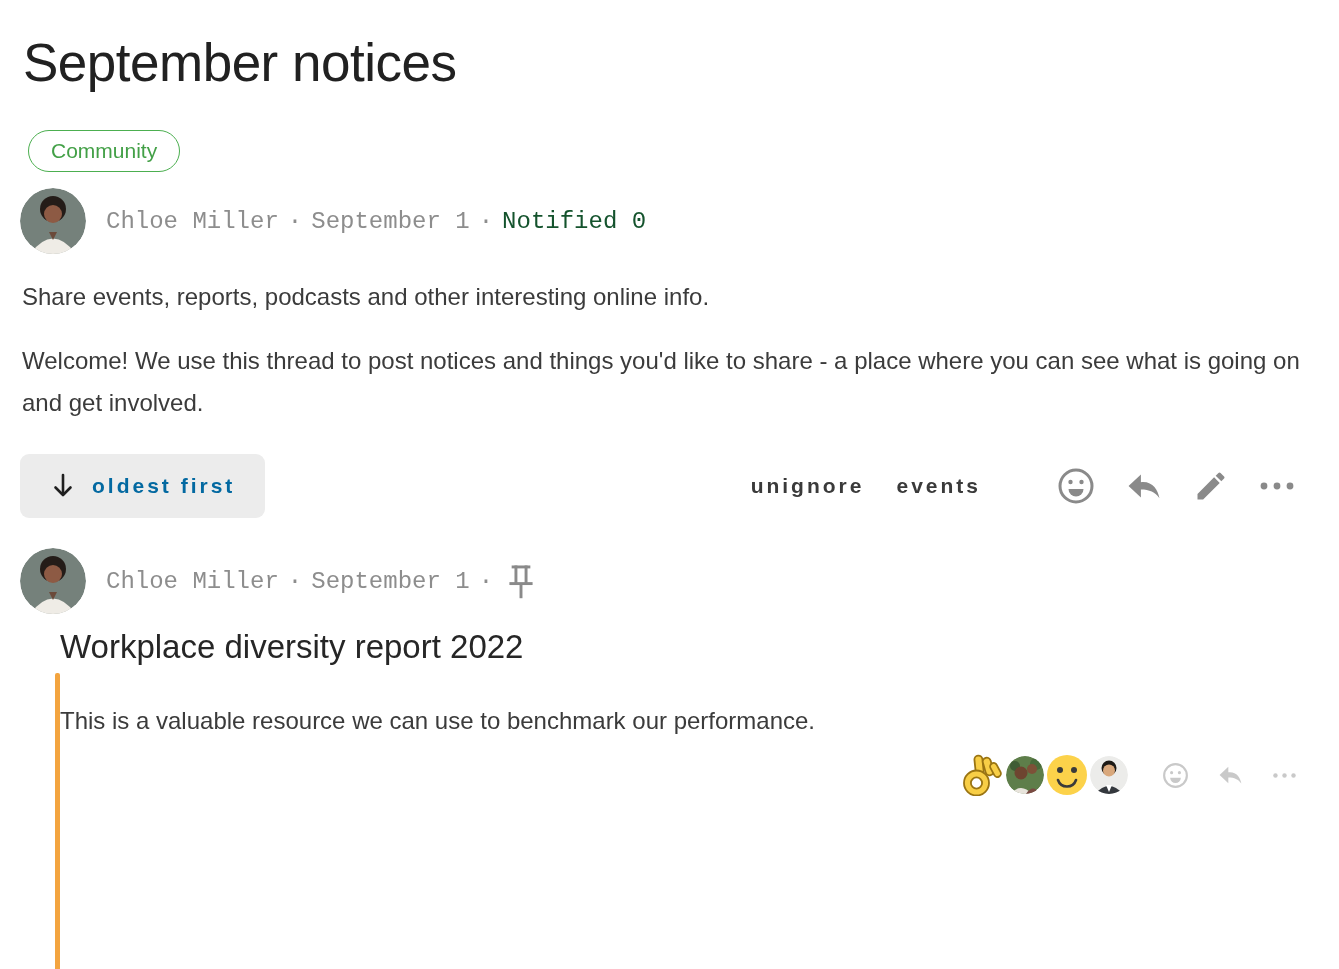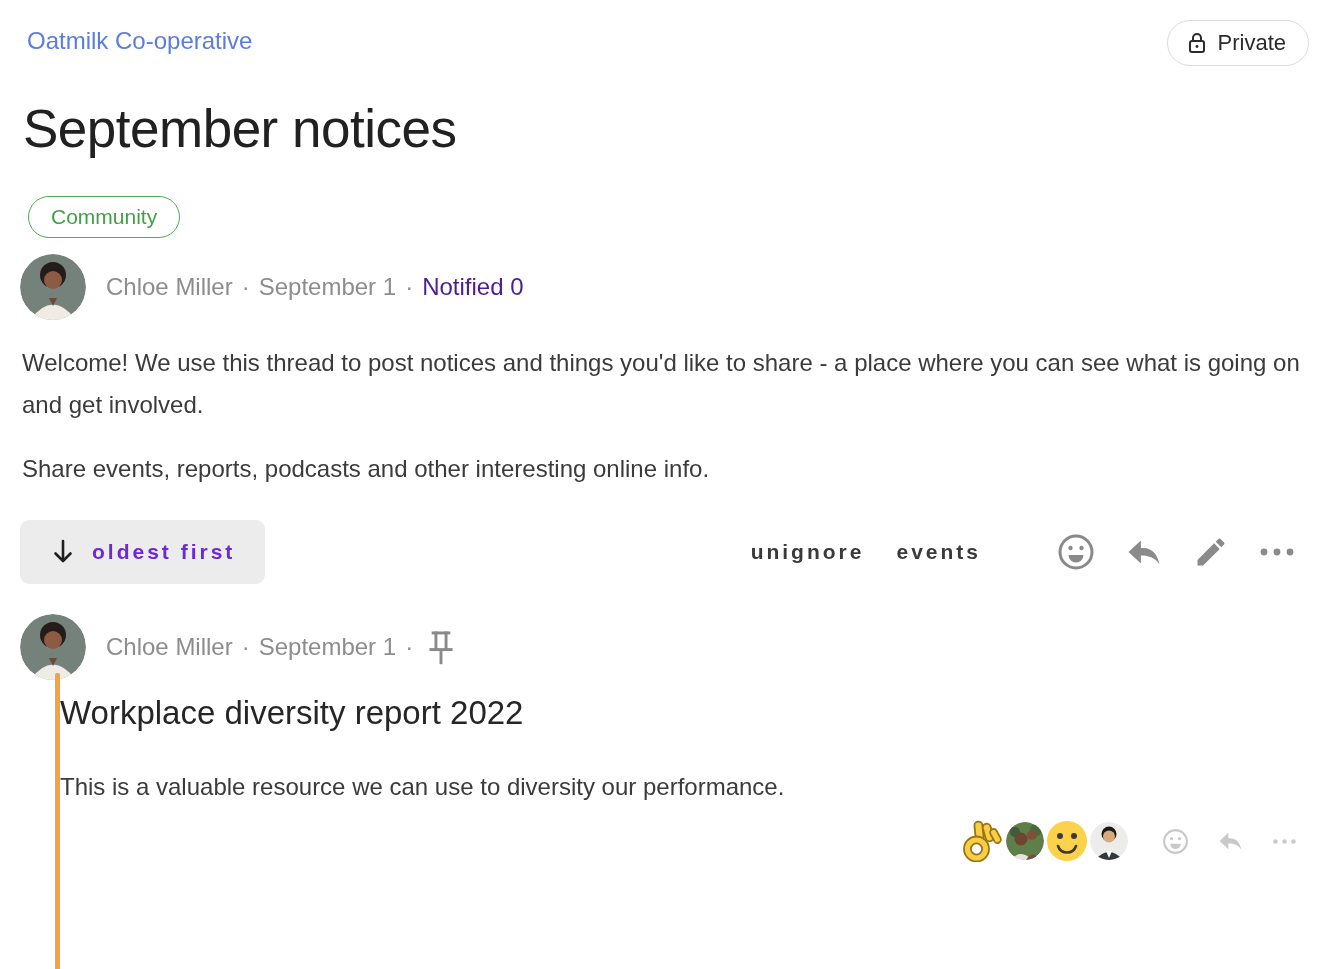--- a/index.html
+++ b/index.html
@@ -27,36 +27,36 @@
   .badge-row { margin:36px 0 0 28px; }
   .category-badge {
     display:inline-block; border:1.5px solid #4caf50; color:#43a047;
     border-radius:999px; padding:8px 22px; font-size:21px; line-height:24px; cursor:pointer; background:#fff;text-align:right;
   }
 
   
   .meta-row { display:flex; align-items:center; gap:20px; margin:16px 0 0 20px; }
   .avatar-lg { width:66px; height:66px; border-radius:50%; overflow:hidden; flex:0 0 auto; cursor:pointer; }
   .avatar-lg svg, .avatar-sm svg { display:block; width:100%; height:100%; }
-  .meta-text { font-size:24px; color:#8d8d8d; display:flex; align-items:center; gap:9px; }
-  .meta-text .notified { color:#4c1d95; cursor:pointer; }
+  .meta-text { font-size:24px; color:#8d8d8d; display:flex; align-items:center; gap:9px;font-family:Liberation Mono, monospace; }
+  .meta-text .notified { color:#14532d; cursor:pointer; }
   .pin-wrap { margin-left:4px; display:inline-flex; }
 
   
   .intro { margin:22px 30px 0 22px; max-width:1290px; }
   .intro p { font-size:24px; line-height:42px; color:#3b3b3b; }
   .intro p + p { margin-top:22px; }
 
   
   .toolbar { display:flex; align-items:center; margin:30px 44px 0 20px; }
   .sort-btn {
     display:inline-flex; align-items:center; gap:16px;
     background:#ececec; border:none; border-radius:9px;
     padding:0 30px; height:64px; font-size:21px; font-weight:700; letter-spacing:3px;
-    color:#6d28d9; cursor:pointer; font-family:inherit;
+    color:#0369a1; cursor:pointer; font-family:inherit;
   }
   .toolbar .spacer { flex:1; }
   .text-btn {
     background:none; border:none; font-family:inherit;
     font-size:21px; font-weight:700; letter-spacing:3px; color:#3a3a3a; cursor:pointer;
   }
   .text-btn.unignore { margin-right:32px; }
   .text-btn.invite { margin-right:46px; }
   .icon-btn { background:none; border:none; cursor:pointer; display:inline-flex; align-items:center; justify-content:center; padding:0; margin-left:30px; }
 
@@ -76,33 +76,20 @@
   .avatar-sm { width:38px; height:38px; border-radius:50%; overflow:hidden; }
   .muted-actions { display:flex; align-items:center; margin-left:34px; }
   .muted-actions .icon-btn { margin-left:28px; }
   .muted-actions .icon-btn:first-child { margin-left:0; }
 </style>
 </head>
 <body>
 
 <div class="page">
 
-  <div class="topbar">
-    <a class="breadcrumb">Oatmilk Co-operative</a>
-    <button class="private-btn">
-      <span style="display:inline-flex;">
-        <svg width="22" height="24" viewBox="0 0 22 24" fill="none" stroke="#2b2b2b" stroke-width="2">
-          <rect x="4" y="10" width="14" height="11" rx="2"></rect>
-          <path d="M7 10 V7 a4 4 0 0 1 8 0 v3"></path>
-          <circle cx="11" cy="15.5" r="1.4" fill="#2b2b2b" stroke="none"></circle>
-        </svg>
-      </span>
-      <span>Private</span>
-    </button>
-  </div>
 
   <h1 class="page-title">September notices</h1>
 
   <div class="badge-row">
     <span class="category-badge">Community</span>
   </div>
 
   <div class="meta-row">
     <span class="avatar-lg">
       <svg viewBox="0 0 66 66">
@@ -116,22 +103,22 @@
     <span class="meta-text">
       <span>Chloe Miller</span>
       <span>·</span>
       <span>September 1</span>
       <span>·</span>
       <span class="notified">Notified 0</span>
     </span>
   </div>
 
   <div class="intro">
+    <p>Share events, reports, podcasts and other interesting online info.</p>
     <p>Welcome! We use this thread to post notices and things you'd like to share - a place where you can see what is going on and get involved.</p>
-    <p>Share events, reports, podcasts and other interesting online info.</p>
   </div>
 
   <div class="toolbar">
     <button class="sort-btn">
       <span style="display:inline-flex;">
         <svg width="26" height="30" viewBox="0 0 26 30" fill="none" stroke="#1f1f1f" stroke-width="2.6" stroke-linecap="round" stroke-linejoin="round">
           <path d="M13 4 v19"></path>
             <path d="M5.5 16.5 L13 24 l7.5 -7.5"></path>
         </svg>
       </span>
@@ -198,21 +185,21 @@
             <path d="M17.5 3.5 V17"></path>
             <path d="M4 18.3 H22"></path>
             <path d="M13 19.6 V30"></path>
           </svg>
         </span>
       </span>
     </div>
 
     <div class="post-body">
       <h2 class="post-title">Workplace diversity report 2022</h2>
-      <p>This is a valuable resource we can use to diversity our performance.</p>
+      <p>This is a valuable resource we can use to benchmark our performance.</p>
     </div>
 
     <div class="reaction-row">
       <span class="reaction">
         <svg width="42" height="42" viewBox="0 0 42 42">
           <g stroke="#9a7412" stroke-width="1.8" fill="#f8ce46" stroke-linejoin="round">
             <rect x="13" y="1.5" width="8" height="20" rx="4" transform="rotate(-6 17 11)"></rect>
             <rect x="22" y="3.5" width="8" height="18" rx="4" transform="rotate(-16 26 12)"></rect>
             <rect x="30" y="8.5" width="7" height="15" rx="3.5" transform="rotate(-28 33.5 16)"></rect>
           </g>

